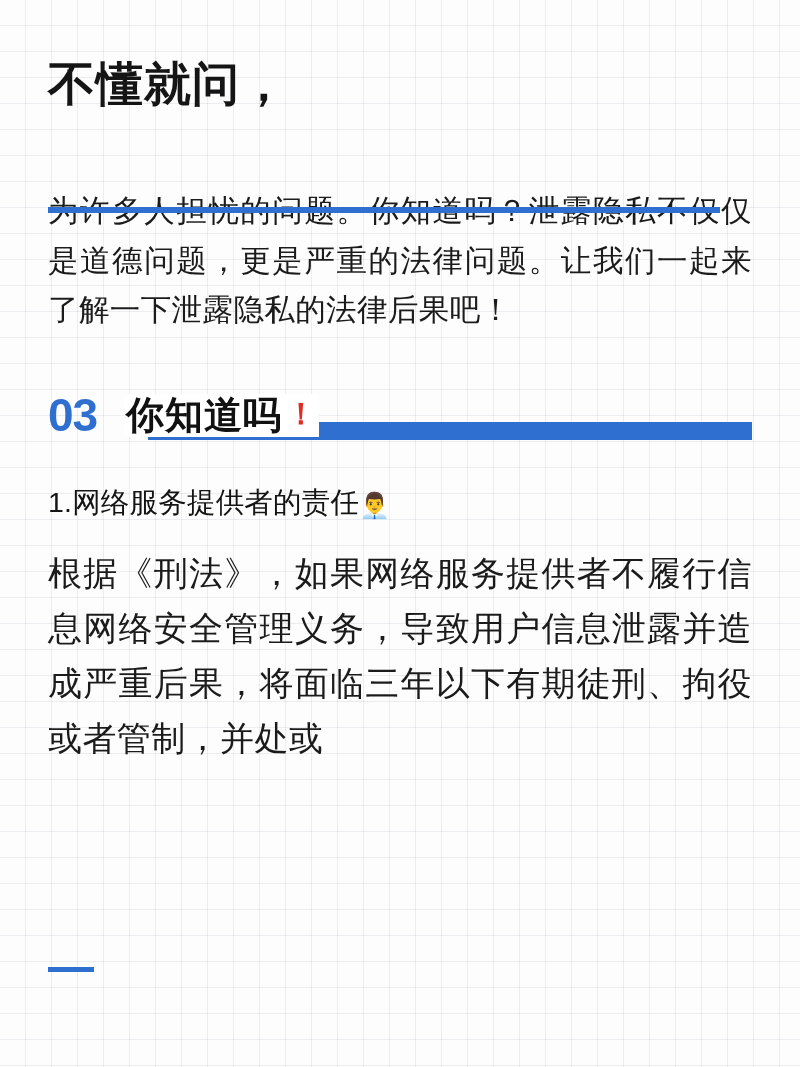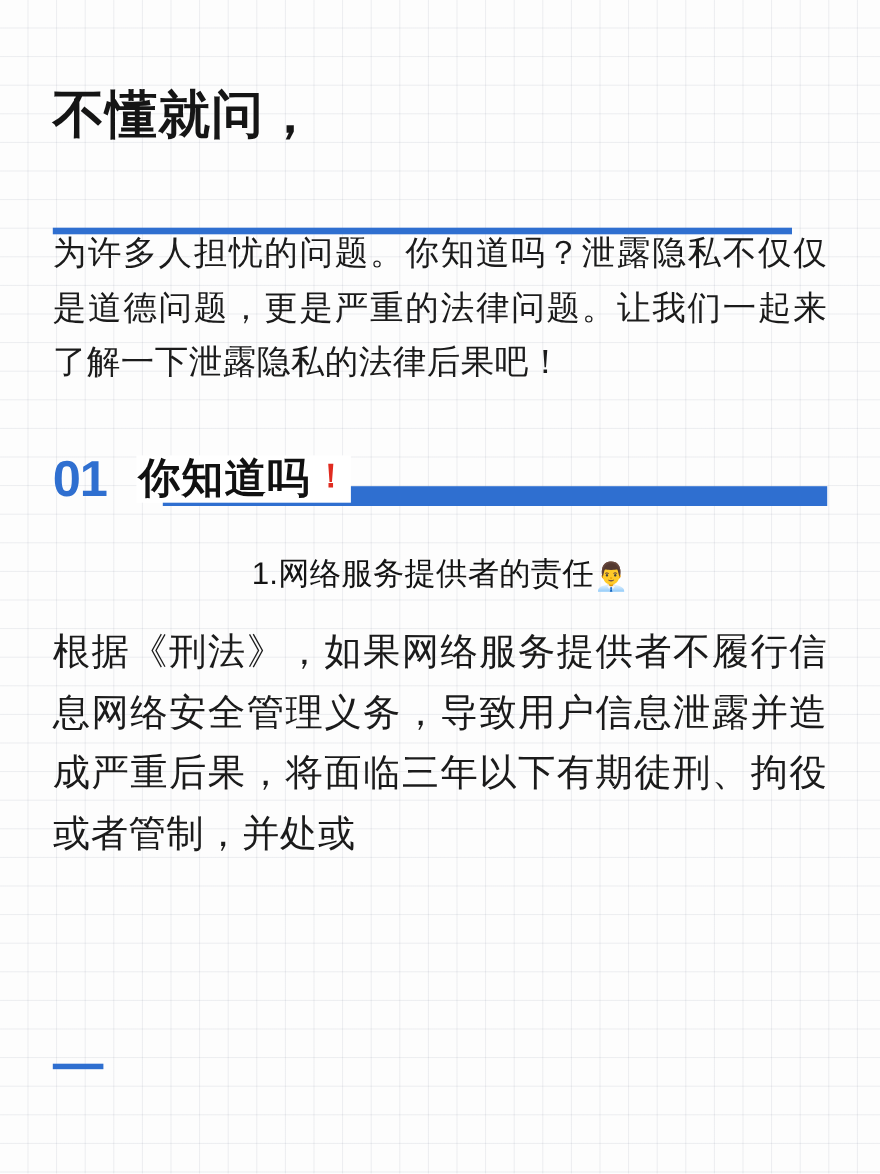--- a/index.html
+++ b/index.html
@@ -32,21 +32,21 @@
   .content {
     position: absolute;
     left: 48px;
     right: 48px;
     top: 0;
     bottom: 0;
   }
 
   
   .title-block {
-    padding-top: 74px;
+    padding-top: 54px;
   }
   .title-line {
     font-size: 47px;
     font-weight: 800;
     color: #151515;
     letter-spacing: 1px;
     line-height: 1.28;
     white-space: nowrap;
   }
   .title-line.second {
@@ -116,21 +116,20 @@
     margin-left: 4px;
   }
 
   
   .sub-head {
     margin-top: 26px;
     font-size: 28.5px;
     line-height: 1.45;
     color: #141414;
     letter-spacing: 0.2px;
-    text-align: center;
   }
   .emoji {
     font-size: 25px;
     vertical-align: -2px;
   }
   .body-text {
     margin-top: 22px;
     font-size: 34px;
     line-height: 1.62;
     color: #1b1b1b;
@@ -156,21 +155,21 @@
 
     <div class="title-block">
       <div class="title-line">不懂就问，</div>
     </div>
     <div class="title-underline"></div>
 
     <div class="intro">为许多人担忧的问题。你知道吗？泄露隐私不仅仅是道德问题，更是严重的法律问题。让我们一起来了解一下泄露隐私的法律后果吧！</div>
 
     <div class="section">
       <div class="section-bar"></div>
-      <div class="section-num">01</div>
+      <div class="section-num">03</div>
       <div class="section-title"><span>你知道吗</span><span class="section-mark">！</span></div>
     </div>
 
     <div class="sub-head"><span>1.网络服务提供者的责任</span><span class="emoji">👨‍💼</span></div>
 
     <div class="body-text">根据《刑法》，如果网络服务提供者不履行信息网络安全管理义务，导致用户信息泄露并造成严重后果，将面临三年以下有期徒刑、拘役或者管制，并处或</div>
 
     <div class="bottom-rule"></div>
   </div>
 </div>

